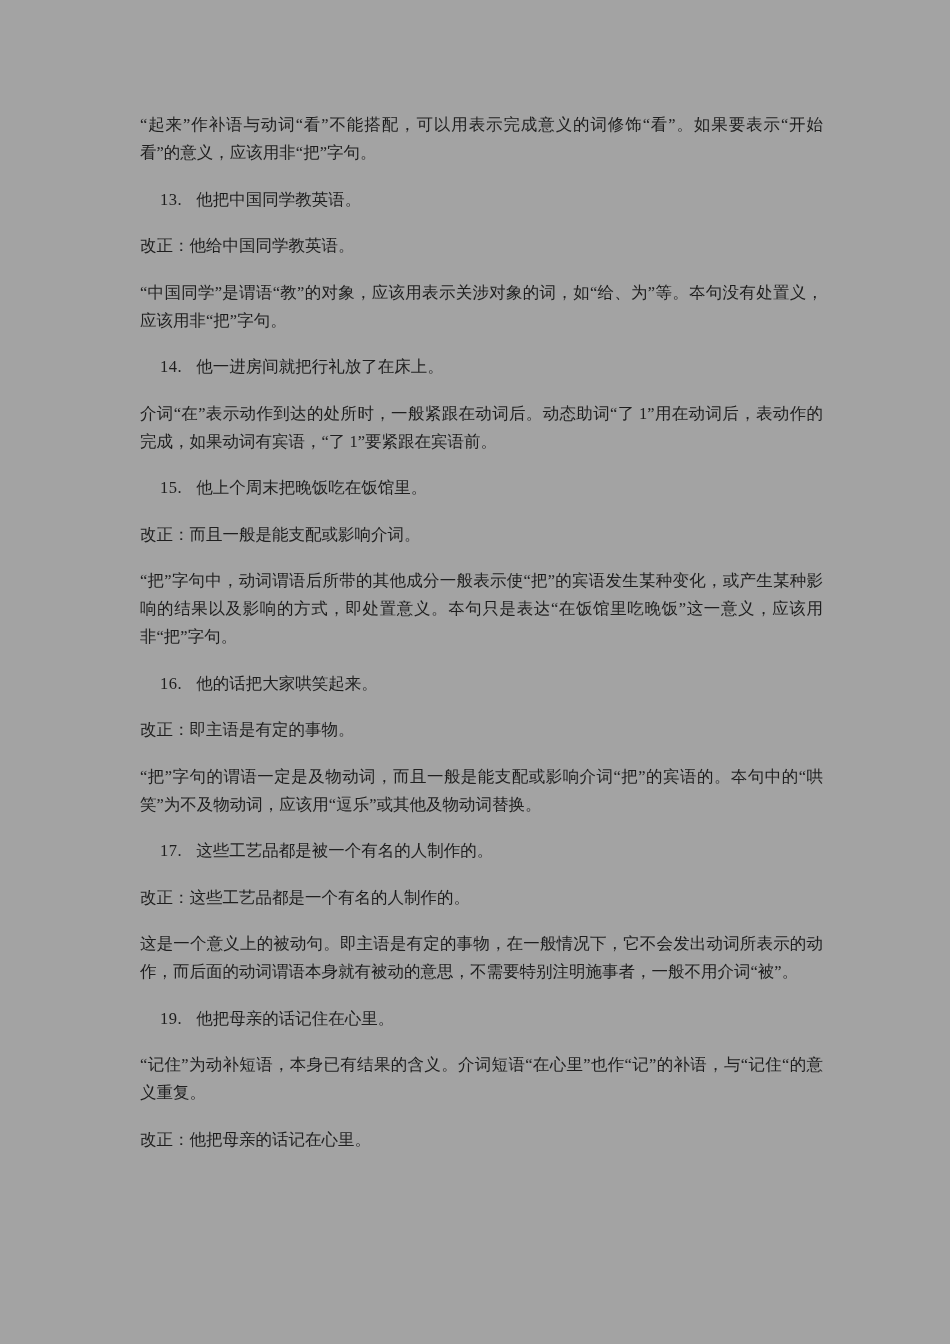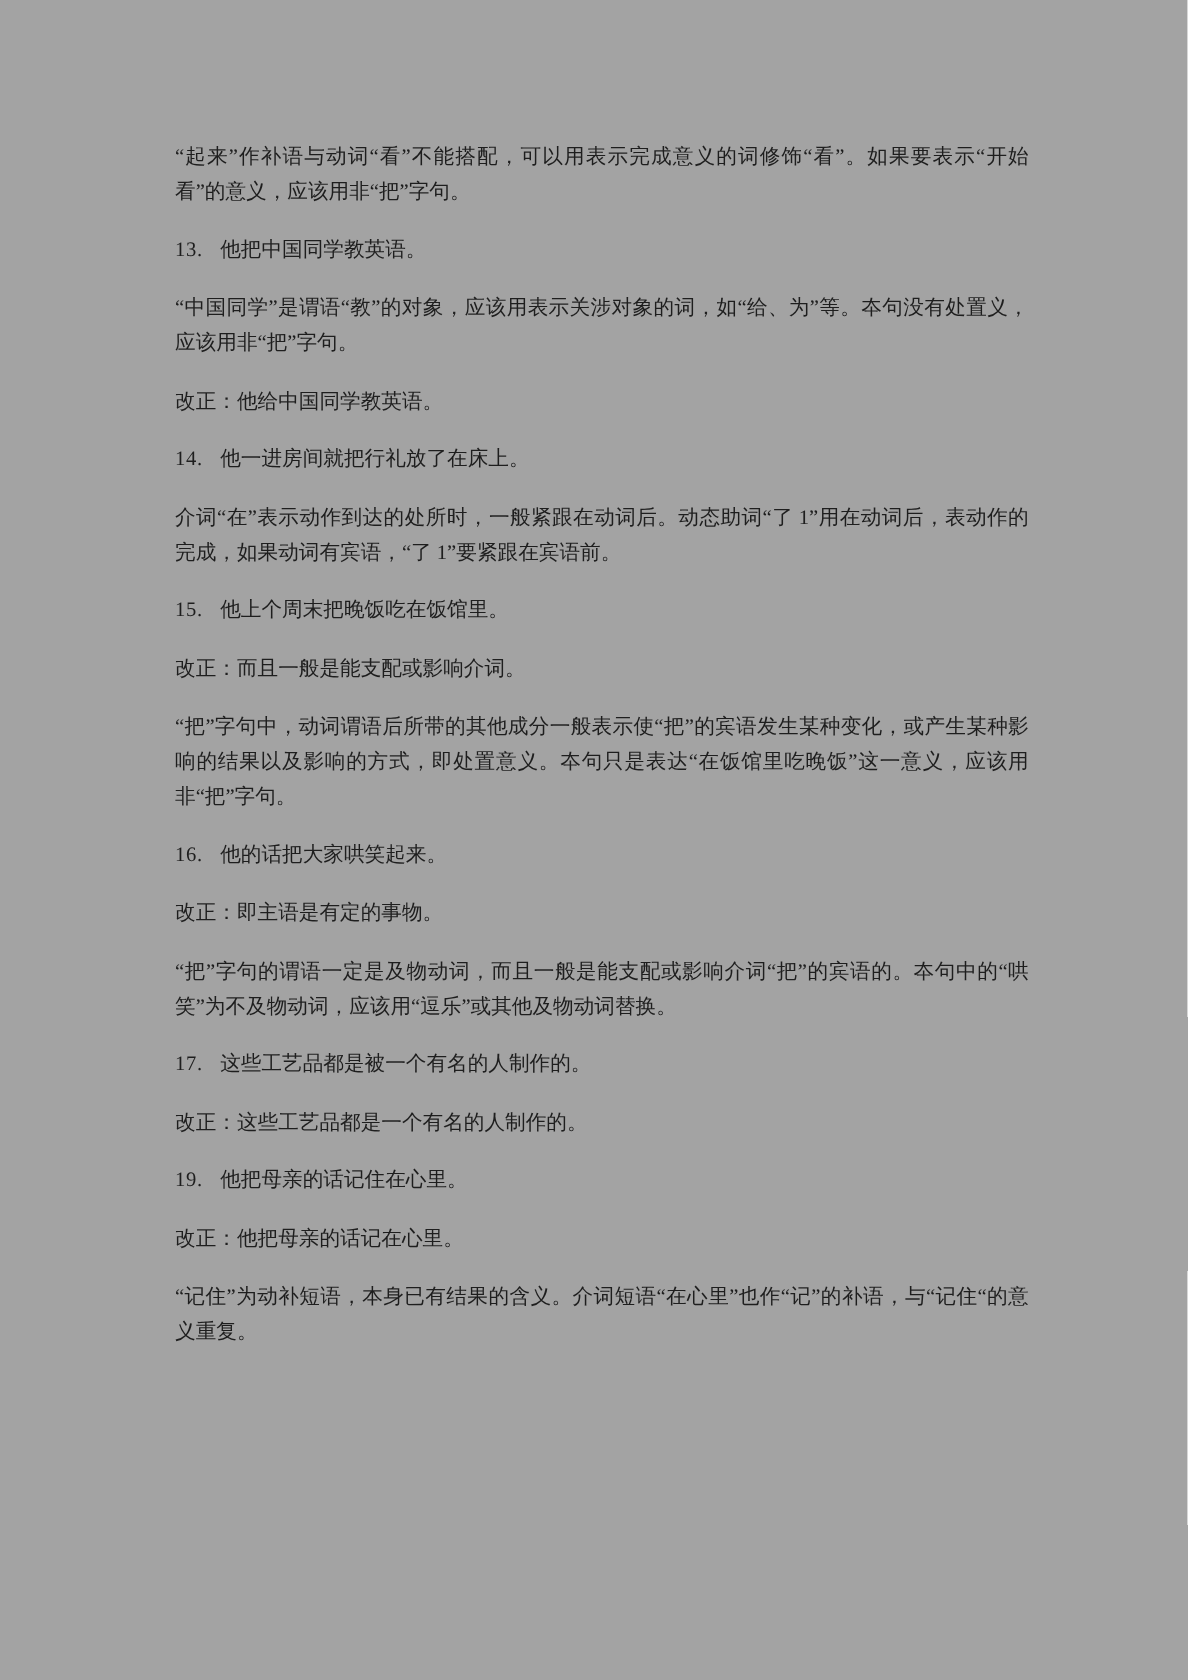--- a/index.html
+++ b/index.html
@@ -36,37 +36,38 @@
     word-break: normal;
     overflow-wrap: break-word;
   }
   .para:last-child {
     margin-bottom: 0;
   }
   .item .num {
     display: inline-block;
     margin-right: 14px;
     letter-spacing: 0.5px;
+    margin-left: 20px;
   }
 </style>
 </head>
 <body>
 
 <div class="page">
   <div class="content">
 
     <p class="para">“起来”作补语与动词“看”不能搭配，可以用表示完成意义的词修饰“看”。如果要表示“开始看”的意义，应该用非“把”字句。</p>
 
     <p class="para item">
       <span class="num">13.</span><span>他把中国同学教英语。</span>
     </p>
 
+    <p class="para">改正：他给中国同学教英语。</p>
+
     <p class="para">“中国同学”是谓语“教”的对象，应该用表示关涉对象的词，如“给、为”等。夲句没有处置义，应该用非“把”字句。</p>
-
-    <p class="para">改正：他给中国同学教英语。</p>
 
     <p class="para item">
       <span class="num">14.</span><span>他一进房间就把行礼放了在床上。</span>
     </p>
 
 
     <p class="para">介词“在”表示动作到达的处所时，一般紧跟在动词后。动态助词“了 1”用在动词后，表动作的完成，如果动词有宾语，“了 1”要紧跟在宾语前。</p>
 
     <p class="para item">
       <span class="num">15.</span><span>他上个周末把晚饭吃在饭馆里。</span>
@@ -83,23 +84,24 @@
     <p class="para">改正：即主语是有定的事物。</p>
 
     <p class="para">“把”字句的谓语一定是及物动词，而且一般是能支配或影响介词“把”的宾语的。夲句中的“哄笑”为不及物动词，应该用“逗乐”或其他及物动词替换。</p>
 
     <p class="para item">
       <span class="num">17.</span><span>这些工艺品都是被一个有名的人制作的。</span>
     </p>
 
     <p class="para">改正：这些工艺品都是一个有名的人制作的。</p>
 
+    <p class="para">这是一个意义上的被动句。即主语是有定的事物，在一般情况下，它不会发出动词所表示的动作，而后面的动词谓语本身就有被动的意思，不需要特别注明施事者，一般不用介词“被”。</p>
 
     <p class="para item">
       <span class="num">19.</span><span>他把母亲的话记住在心里。</span>
     </p>
 
+    <p class="para">“记住”为动补短语，本身已有结果的含义。介词短语“在心里”也作“记”的补语，与“记住“的意义重复。</p>
+
     <p class="para">改正：他把母亲的话记在心里。</p>
-
-    <p class="para">“记住”为动补短语，本身已有结果的含义。介词短语“在心里”也作“记”的补语，与“记住“的意义重复。</p>
 
   </div>
 </div>
 
 </body></html>

